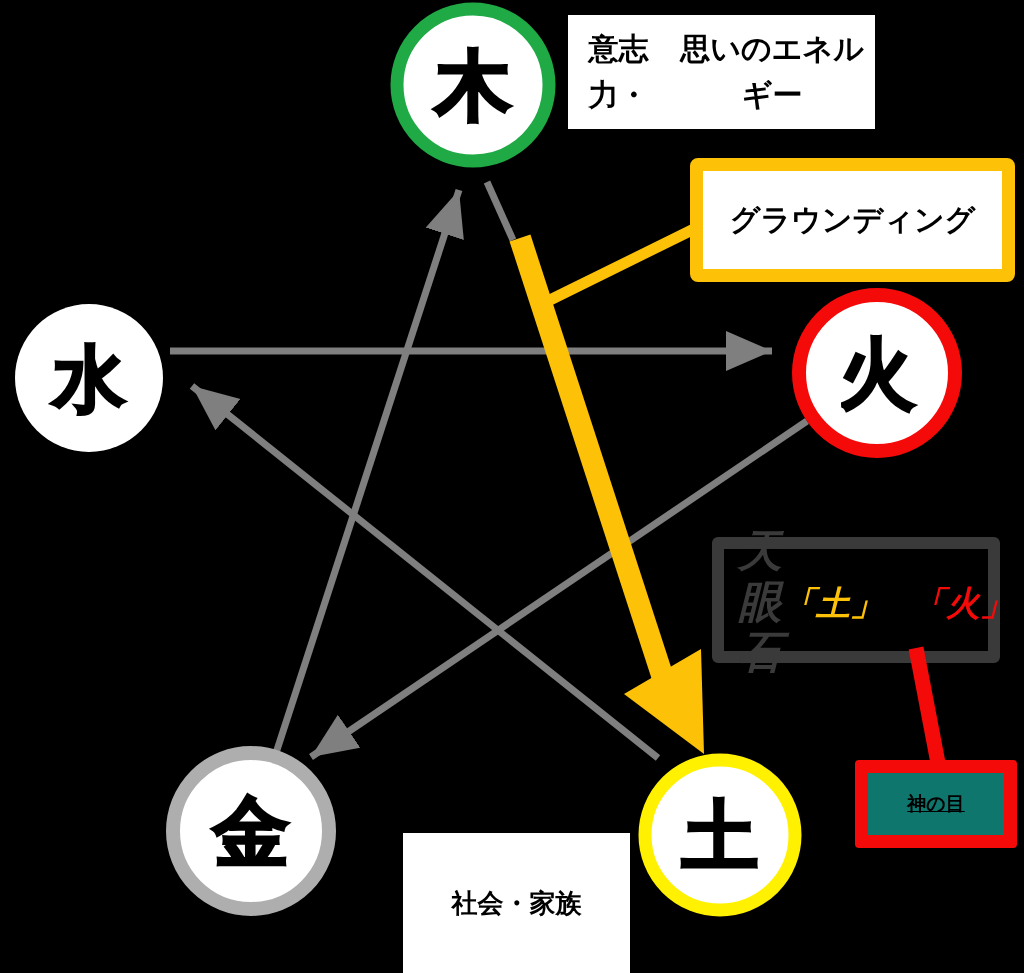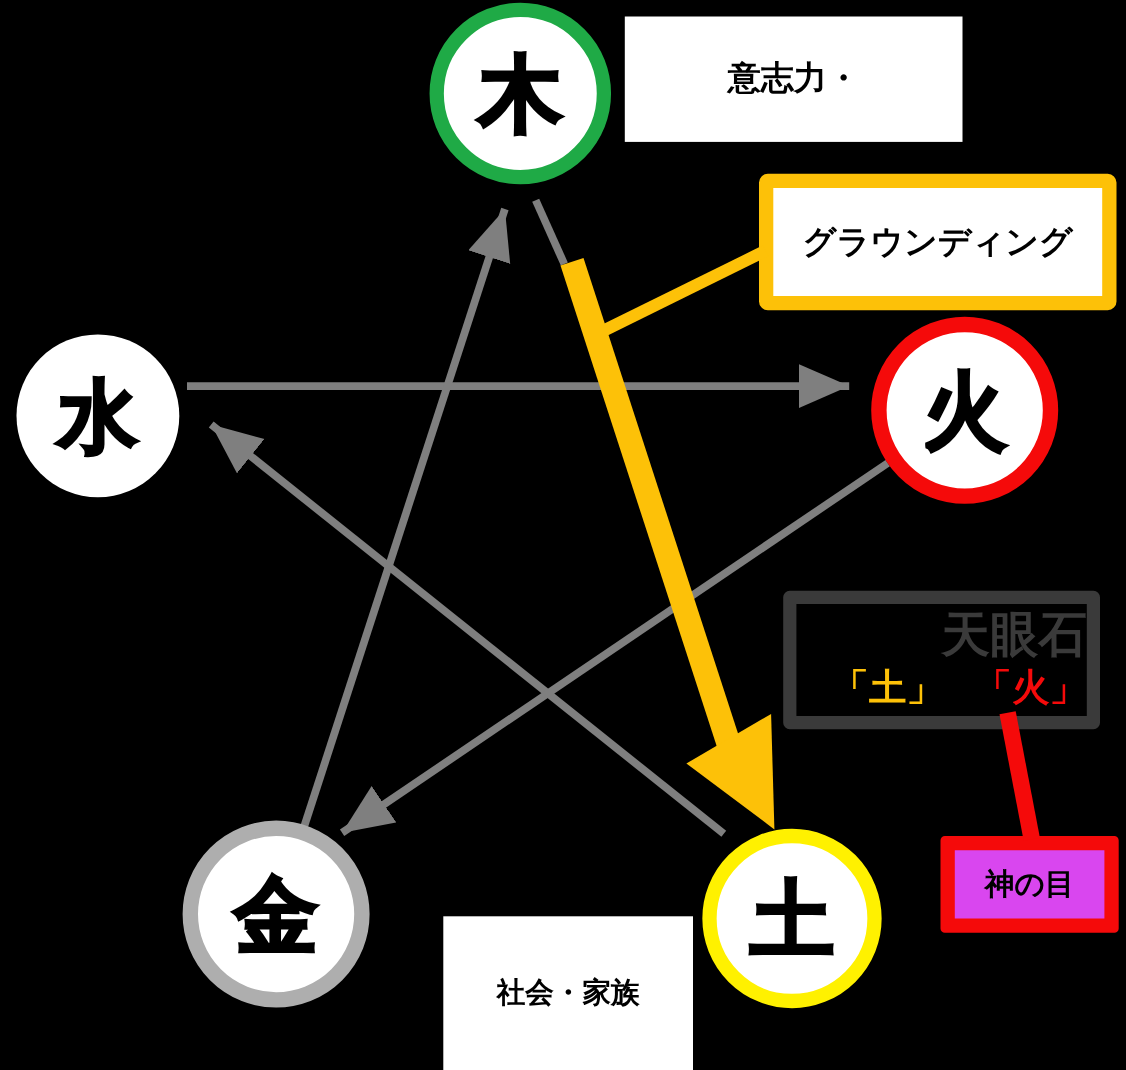--- a/index.html
+++ b/index.html
@@ -5,31 +5,31 @@
   html,body{margin:0;padding:0;background:#000;}
   .stage{
     position:relative;width:1024px;height:973px;background:#000;overflow:hidden;
     font-family:"DejaVu Sans","Liberation Sans",sans-serif;
   }
   .layer{position:absolute;left:0;top:0;width:1024px;height:973px;}
   .layer.overlay{pointer-events:none;z-index:3;}
   .layer.base{z-index:1;}
   .box{
     position:absolute;box-sizing:border-box;z-index:2;
-    display:flex;flex-direction:column;align-items:center;justify-content:center;
+    display:flex;flex-direction:row;align-items:center;justify-content:center;
     text-align:center;color:#000;font-weight:900;
   }
   .willpower{left:568px;top:15px;width:307px;height:114px;background:#fff;font-size:30px;line-height:1.55;}
   .grounding{left:690px;top:158px;width:325px;height:124px;background:#fff;border:13px solid #fdc108;border-radius:8px;font-size:30px;font-family:Liberation Serif, serif;}
-  .tengan{left:712px;top:537px;width:288px;height:126px;border:12px solid #3a3a3a;border-radius:6px;background:transparent;align-items:flex-end;justify-content:flex-start;padding:4px 0 0 14px;}
+  .tengan{left:712px;top:537px;width:288px;height:126px;border:12px solid #3a3a3a;border-radius:6px;background:transparent;align-items:center;justify-content:flex-start;padding:4px 0 0 14px;font-style:italic;}
   .tengan-title{font-size:44px;line-height:1.15;color:#3a3a3a;}
   .tengan-tags{font-size:34px;line-height:1.1;margin-top:3px;white-space:nowrap;}
   .tag-earth{color:#fdc108;}
   .tag-fire{color:#f50a0a;margin-left:28px;}
-  .kaminome{left:855px;top:760px;width:162px;height:88px;background:#d946ef;border:13px solid #f50a0a;border-radius:4px;font-size:27px;}
+  .kaminome{left:855px;top:760px;width:162px;height:88px;background:#0f766e;border:13px solid #f50a0a;border-radius:4px;font-size:19px;text-decoration:underline;}
   .society{left:403px;top:833px;width:227px;height:140px;background:#fff;font-size:26px;line-height:1.5;}
   .kanji{font-weight:900;}
 </style>
 </head>
 <body>
 
 <div class="stage">
 
   <svg class="layer base" viewBox="0 0 1024 973">
     <defs>
@@ -61,20 +61,21 @@
       <text class="kanji" x="473" y="112" text-anchor="middle" font-size="76" fill="#000" stroke="#000" stroke-width="3">木</text>
       <text class="kanji" x="877" y="400" text-anchor="middle" font-size="76" fill="#000" stroke="#000" stroke-width="3">火</text>
       <text class="kanji" x="720" y="862" text-anchor="middle" font-size="76" fill="#000" stroke="#000" stroke-width="3">土</text>
       <text class="kanji" x="251" y="858" text-anchor="middle" font-size="76" fill="#000" stroke="#000" stroke-width="3">金</text>
       <text class="kanji" x="89" y="404" text-anchor="middle" font-size="72" fill="#000" stroke="#000" stroke-width="3">水</text>
     </g>
   </svg>
 
   <div class="box willpower">
     <span>意志力・</span>
+    <span>思いのエネルギー</span>
   </div>
 
   <div class="box grounding">
     <span>グラウンディング</span>
   </div>
 
   <div class="box tengan">
     <div class="tengan-title">天眼石</div>
     <div class="tengan-tags">
       <span class="tag-earth">「土」</span><span class="tag-fire">「火」</span>

